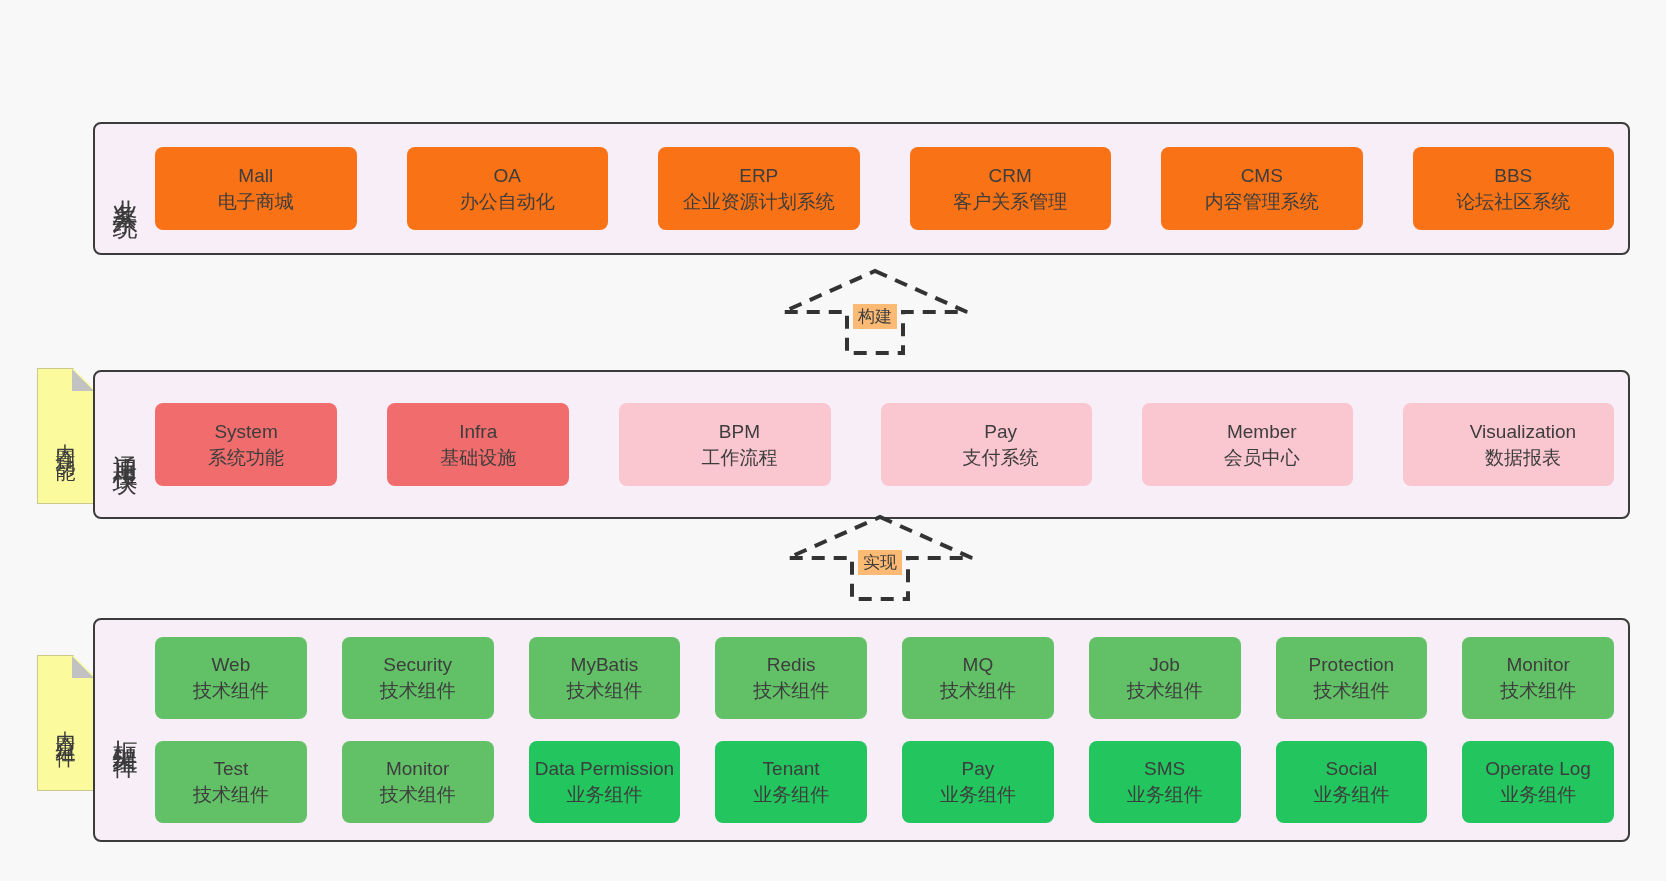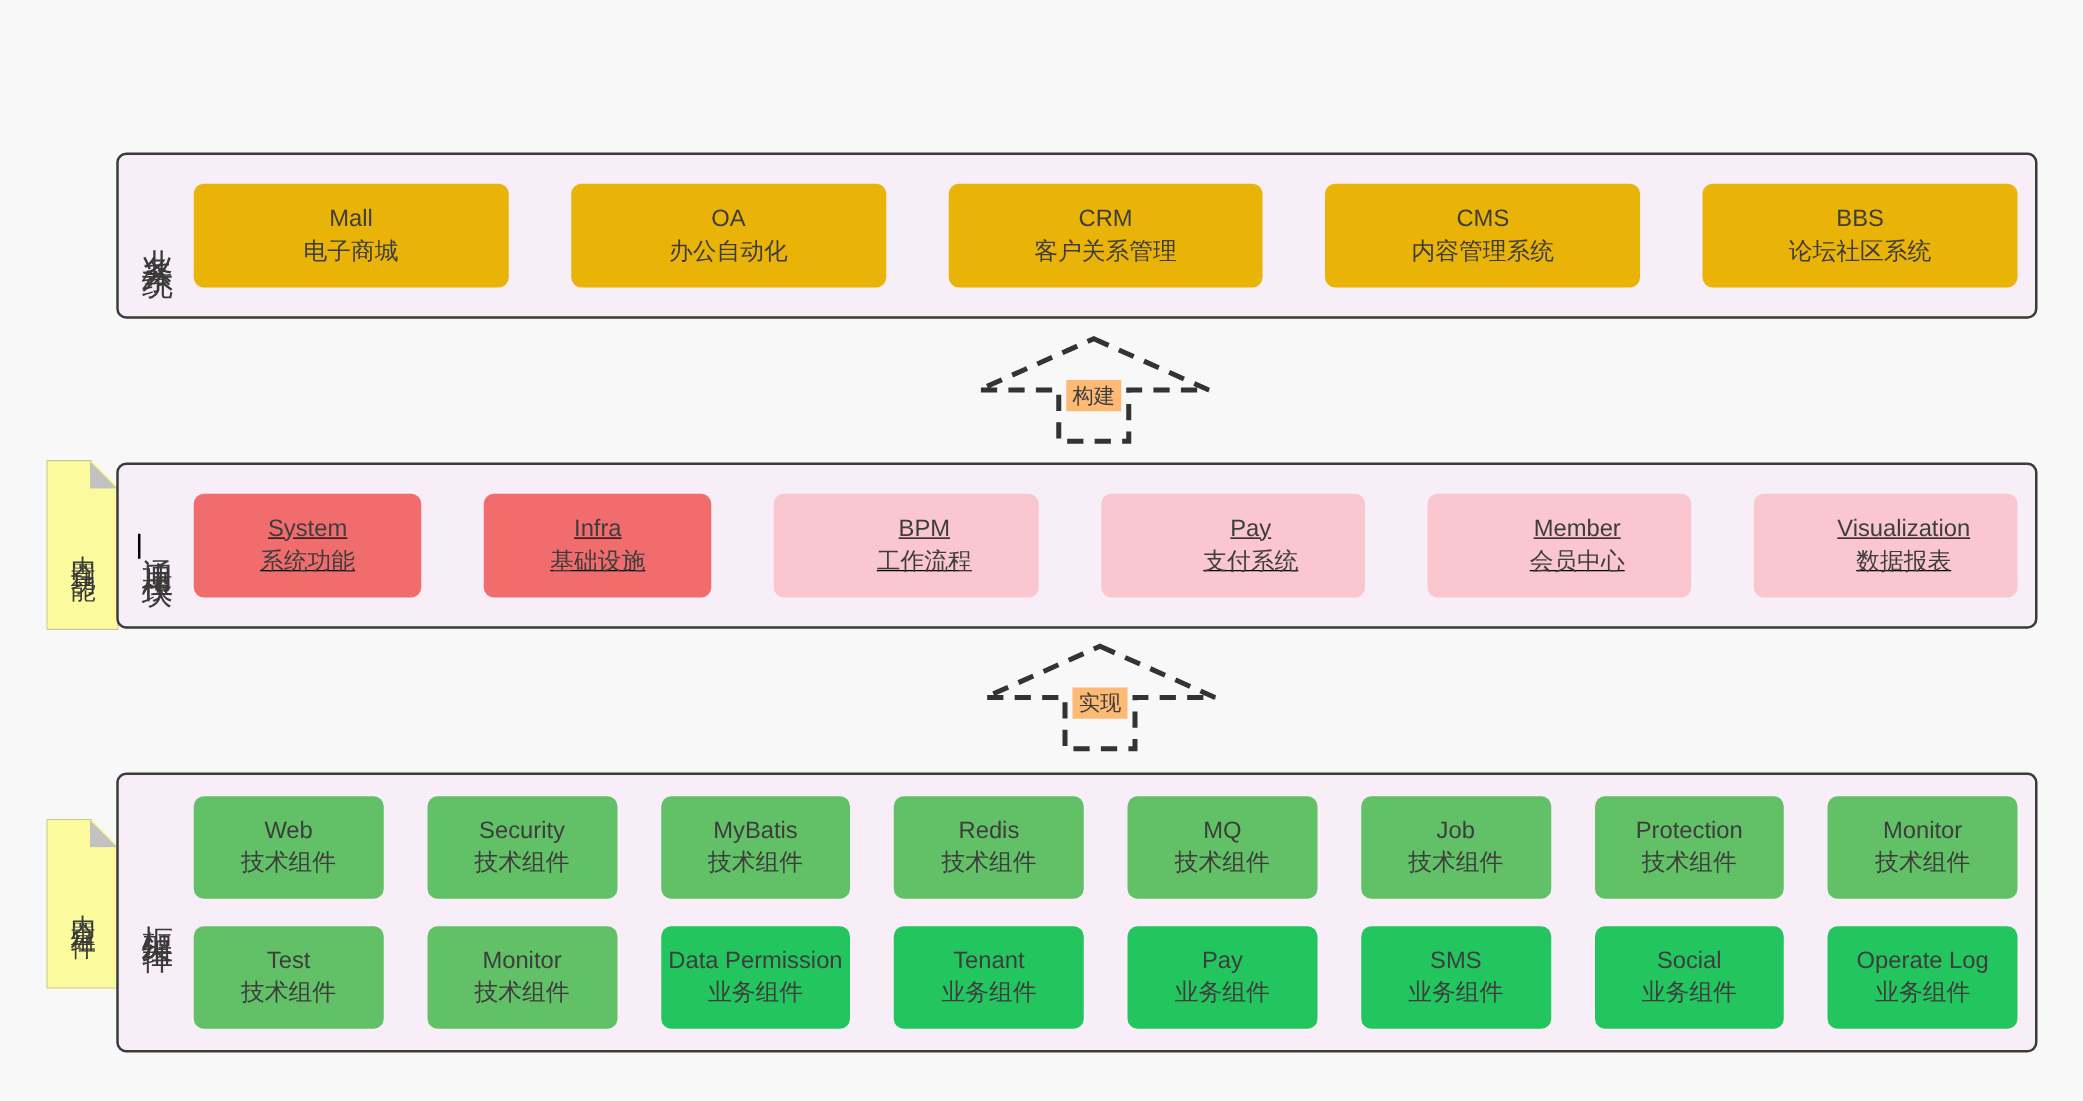--- a/index.html
+++ b/index.html
@@ -23,21 +23,21 @@
     background: #f8eef7;
     border: 2px solid #3b3b3b;
     border-radius: 8px;
     box-sizing: border-box;
     display: flex;
     align-items: center;
     padding-right: 14px;
     z-index: 2;
   }
   .band-1 { top: 122px; height: 133px; }
-  .band-2 { top: 370px; height: 133px; text-decoration: underline; }
+  .band-2 { top: 370px; height: 149px; }
   .band-3 { top: 618px; height: 224px; }
 
   .band-label {
     width: 60px;
     flex: 0 0 60px;
     display: flex;
     align-items: center;
     justify-content: center;
     writing-mode: vertical-lr;
     text-orientation: upright;
@@ -71,21 +71,21 @@
     justify-content: center;
     text-align: center;
     color: #3d3d3d;
     font-size: 19px;
     line-height: 26px;
     padding: 2px 6px;
     box-sizing: border-box;
   }
   .band-rows .box { height: 82px; }
 
-  .v-blue       { background: #eab308; }
+  .v-blue       { background: #f97316; }
   .v-red        { background: #f16d6d; }
   .v-pink       { background: #fac6cf; padding-left: 35px; }
   .v-green      { background: #62c167; }
   .v-lightgreen { background: #22c55e; }
 
   
   .sticky {
     position: absolute;
     left: 37px;
     width: 58px;
@@ -163,20 +163,24 @@
     <div class="band-boxes">
       <div class="box v-blue">
         <div>Mall</div>
         <div>电子商城</div>
       </div>
       <div class="box v-blue">
         <div>OA</div>
         <div>办公自动化</div>
       </div>
       <div class="box v-blue">
+        <div>ERP</div>
+        <div>企业资源计划系统</div>
+      </div>
+      <div class="box v-blue">
         <div>CRM</div>
         <div>客户关系管理</div>
       </div>
       <div class="box v-blue">
         <div>CMS</div>
         <div>内容管理系统</div>
       </div>
       <div class="box v-blue">
         <div>BBS</div>
         <div>论坛社区系统</div>

